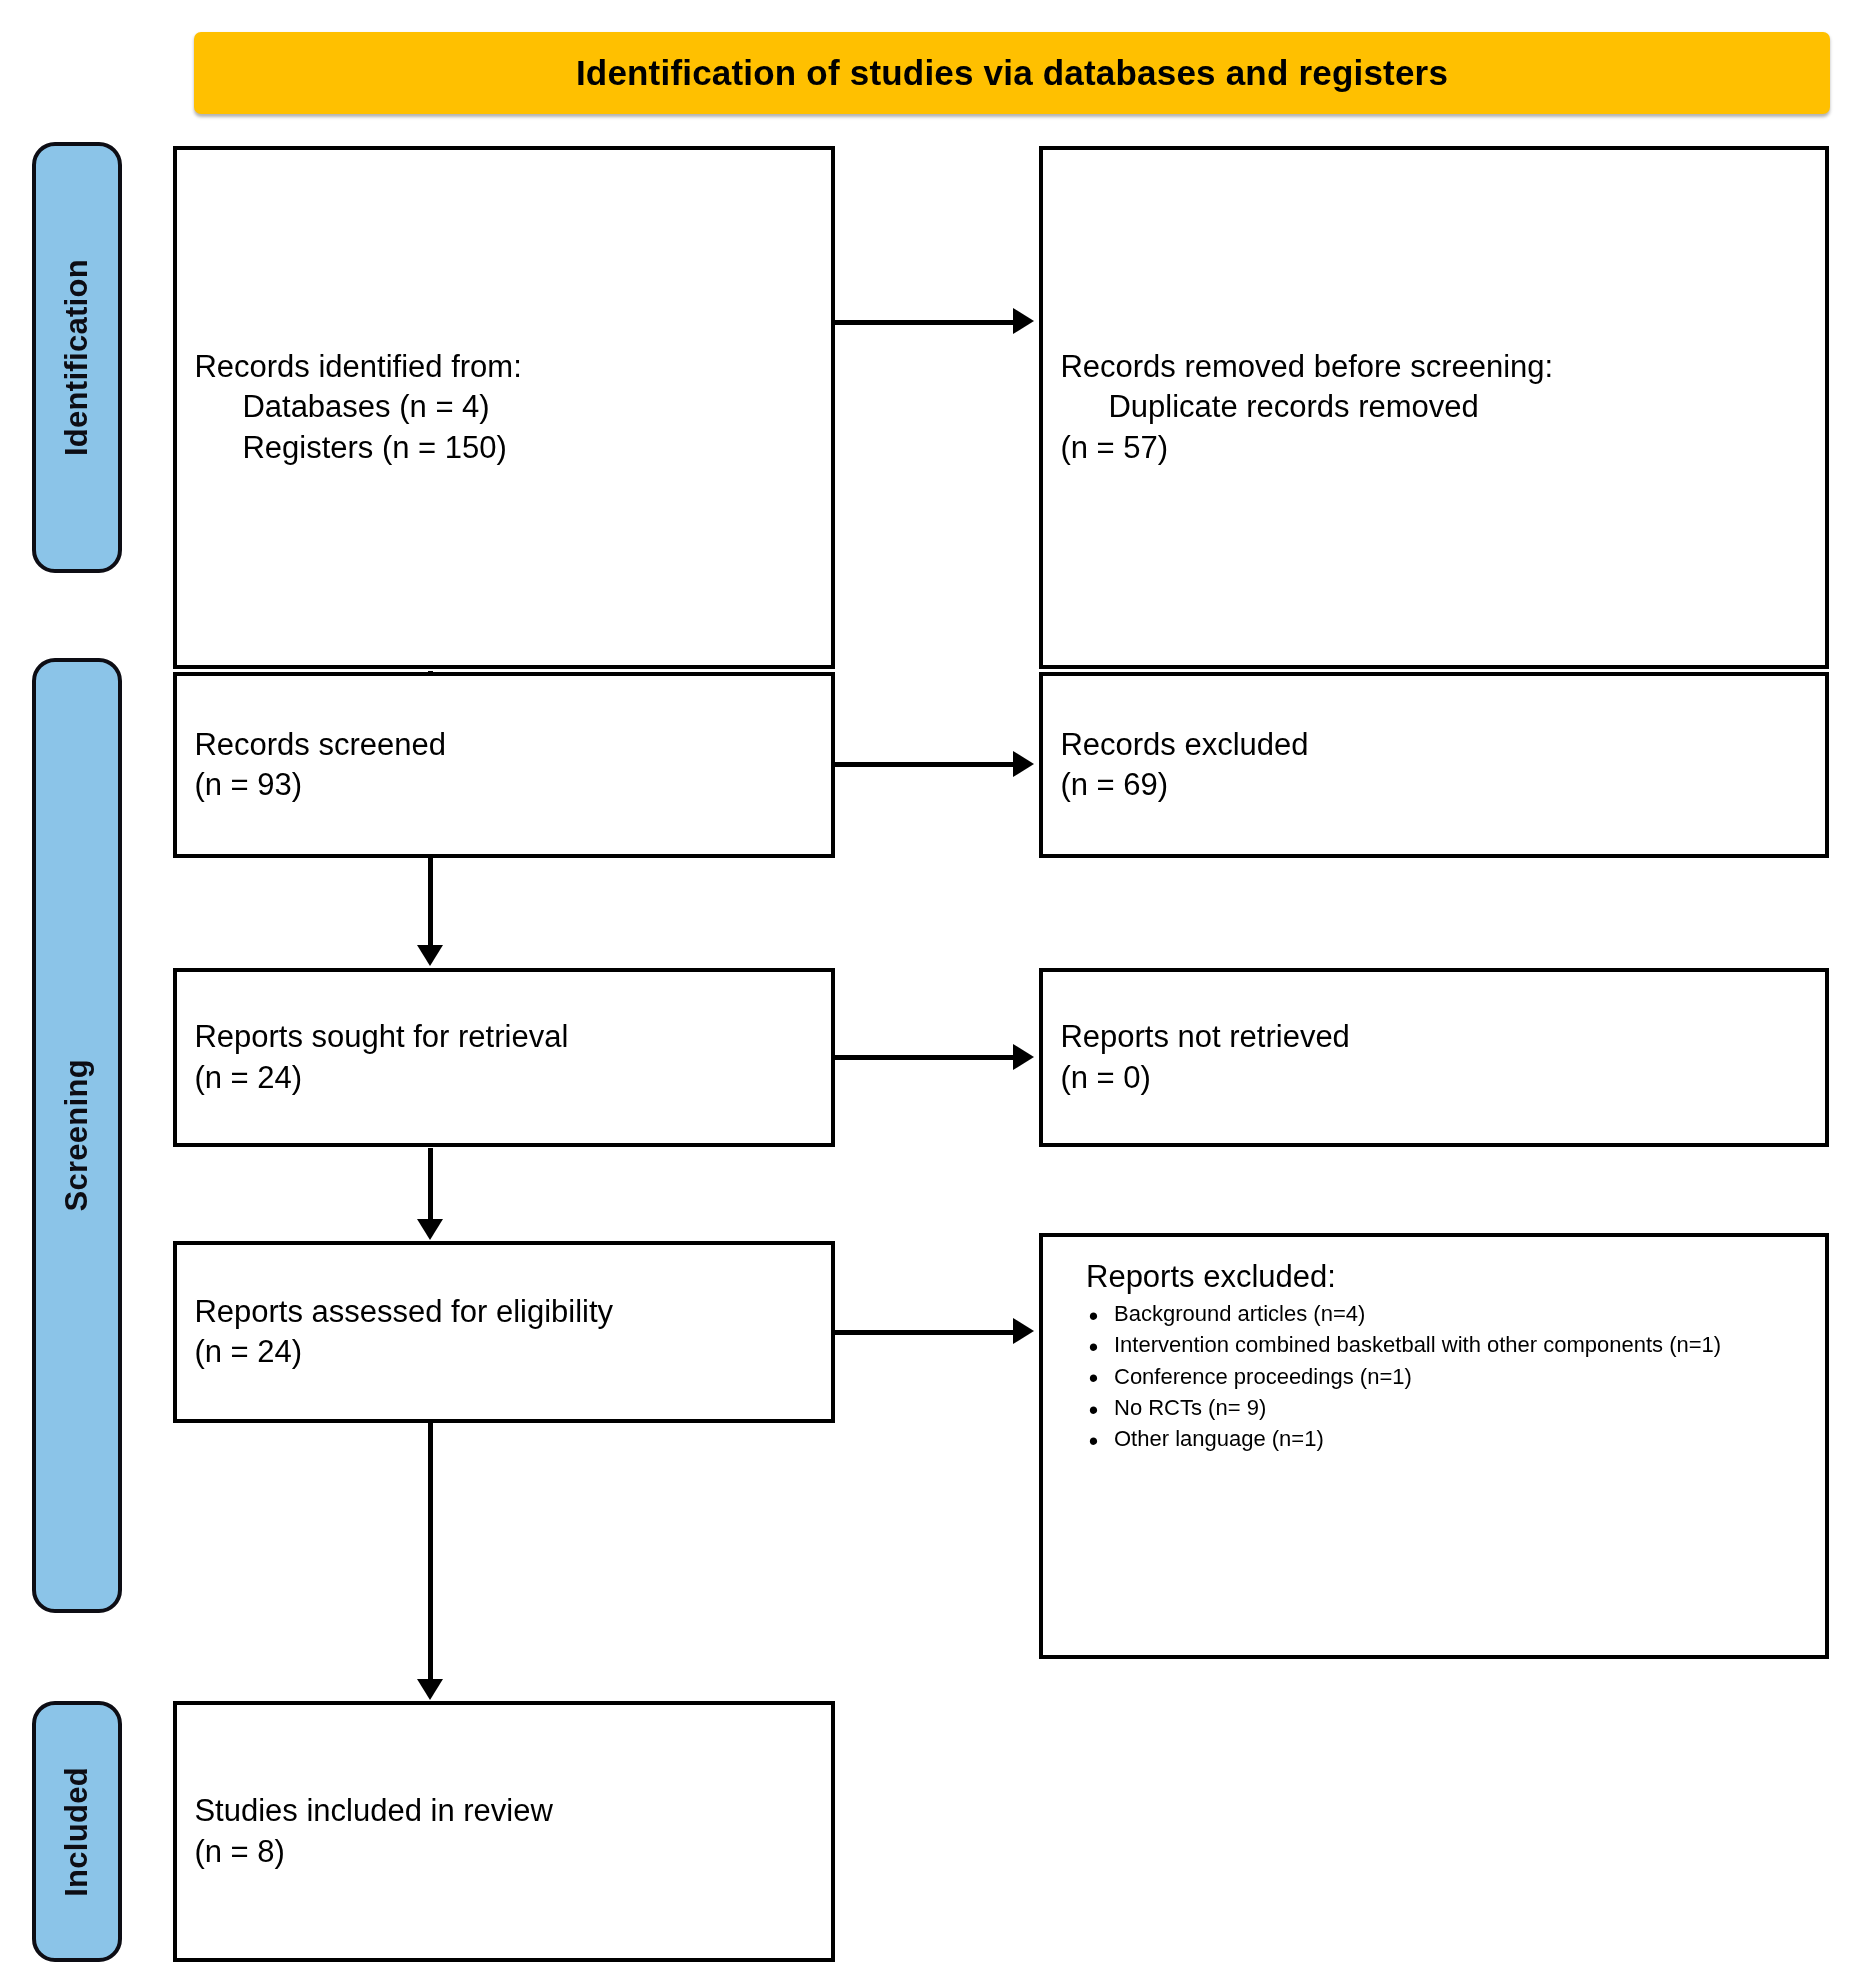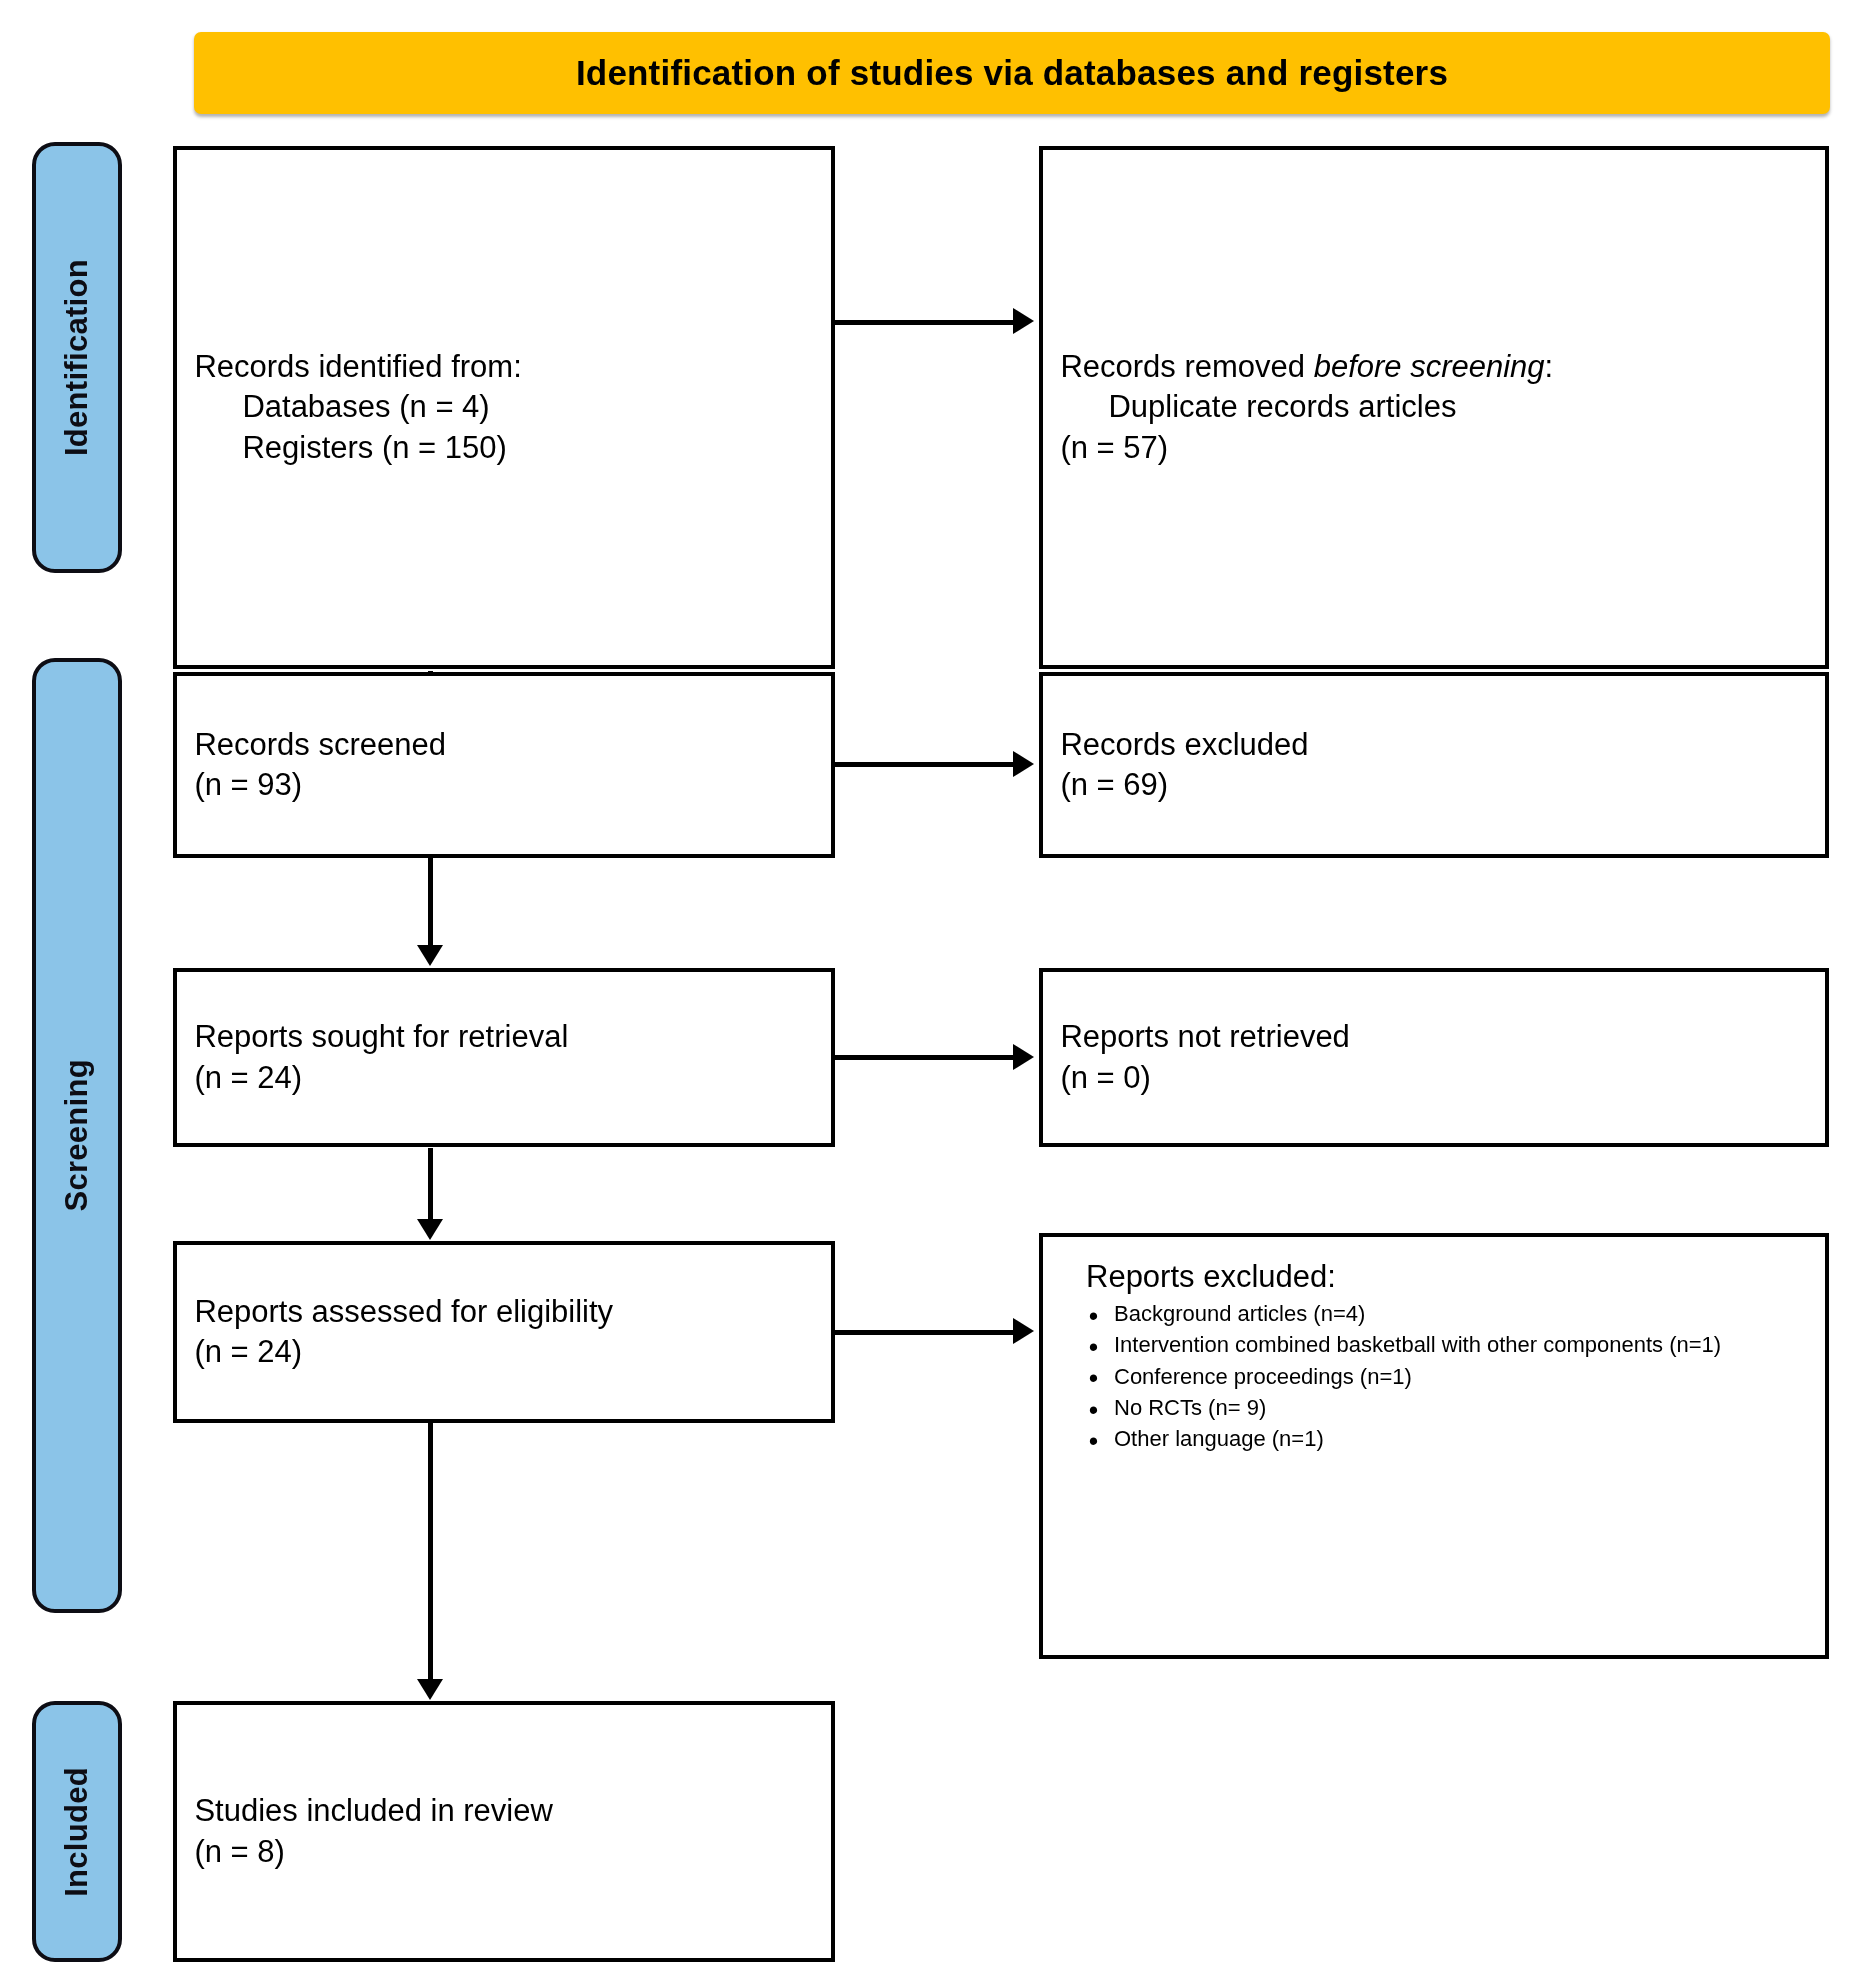--- a/index.html
+++ b/index.html
@@ -79,21 +79,21 @@
     flex-direction: column;
     justify-content: center;
   }
   .box .line {
     font-size: 31px;
     line-height: 1.30;
     color: #000000;
     white-space: nowrap;
   }
   .box .line.indent { padding-left: 48px; }
-  .ital { font-style: italic; }
+  .ital { }
 
   
   .col-left  { left: 173px;  width: 662px; }
   
   .col-right { left: 1039px; width: 790px; }
 
   #box-identified   { top: 146px;  height: 523px; }
   #box-removed      { top: 146px;  height: 523px; }
   #box-screened     { top: 672px; height: 186px; }
   #box-excluded     { top: 672px; height: 186px; }
@@ -167,21 +167,21 @@
   </div>
 
   <div class="box col-left" id="box-identified">
     <div class="line">Records identified from:</div>
     <div class="line indent">Databases (n = 4)</div>
     <div class="line indent">Registers (n = 150)</div>
   </div>
 
   <div class="box col-right" id="box-removed">
     <div class="line"><span>Records removed </span><span class="ital">before screening</span><span>:</span></div>
-    <div class="line indent">Duplicate records articles</div>
+    <div class="line indent">Duplicate records removed</div>
     <div class="line">(n = 57)</div>
   </div>
 
   <div class="hline" style="left:835px; top:320px; width:179px;"></div>
   <div class="arrow-right" style="left:1013px; top:308px;"></div>
 
   <div class="vline" style="left:428px; top:671px; height:167px;"></div>
   <div class="arrow-down" style="left:417px; top:838px;"></div>
 
   <div class="box col-left" id="box-screened">

